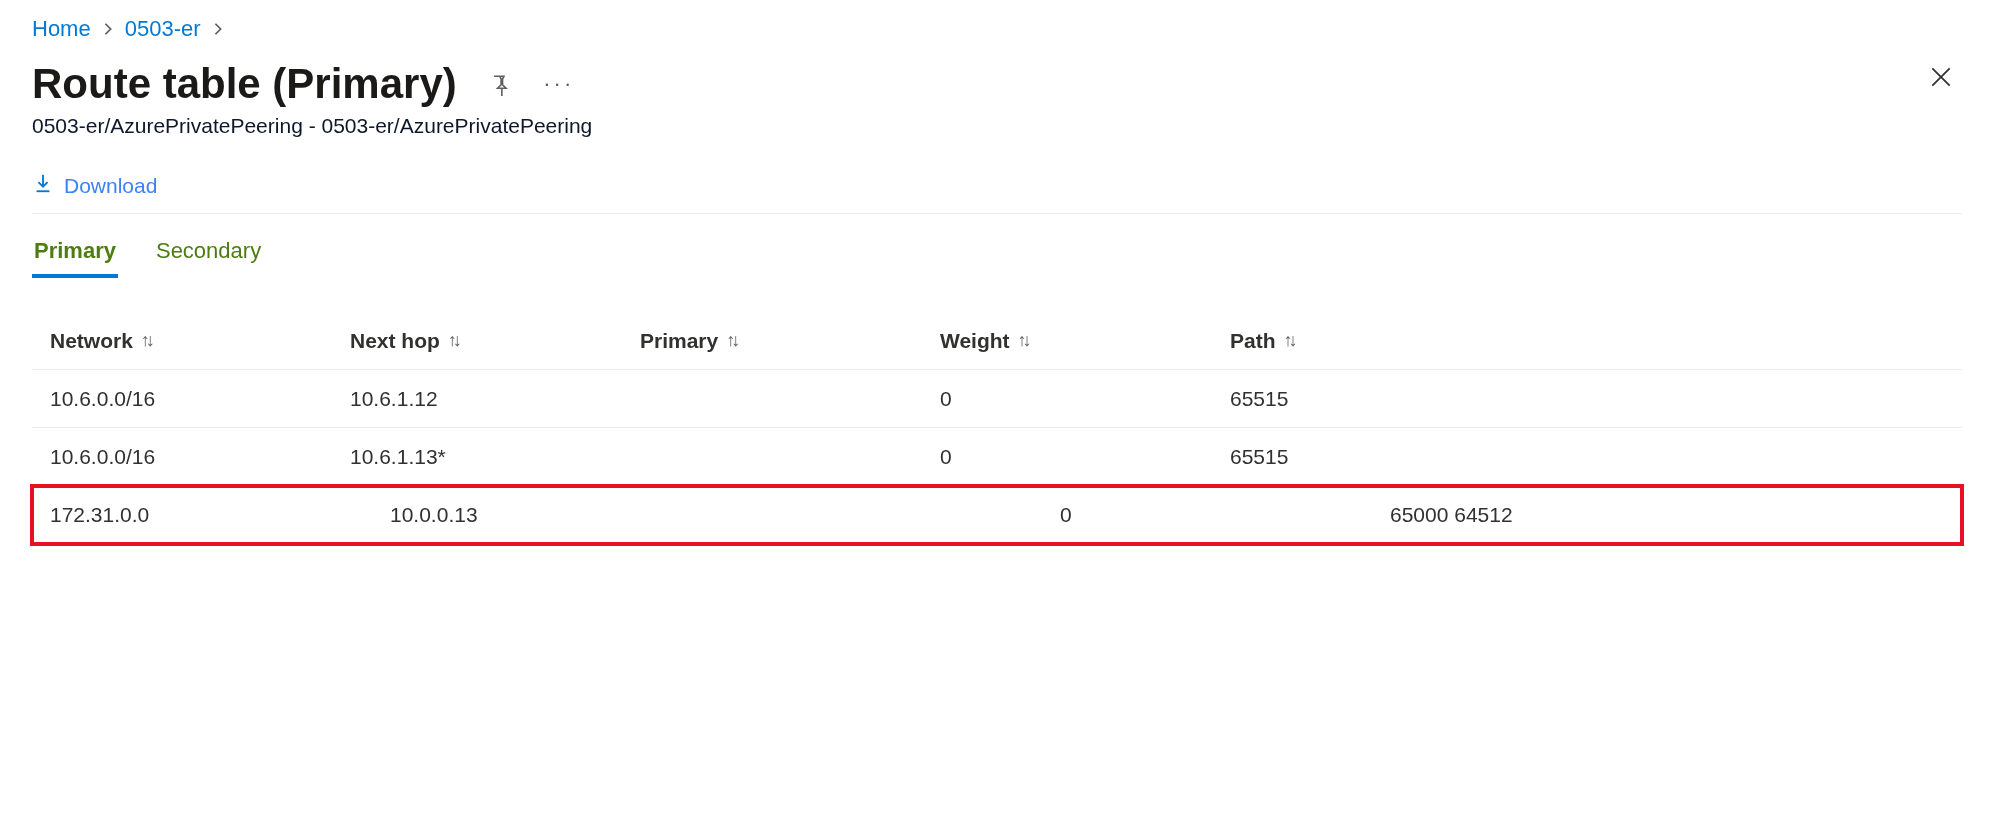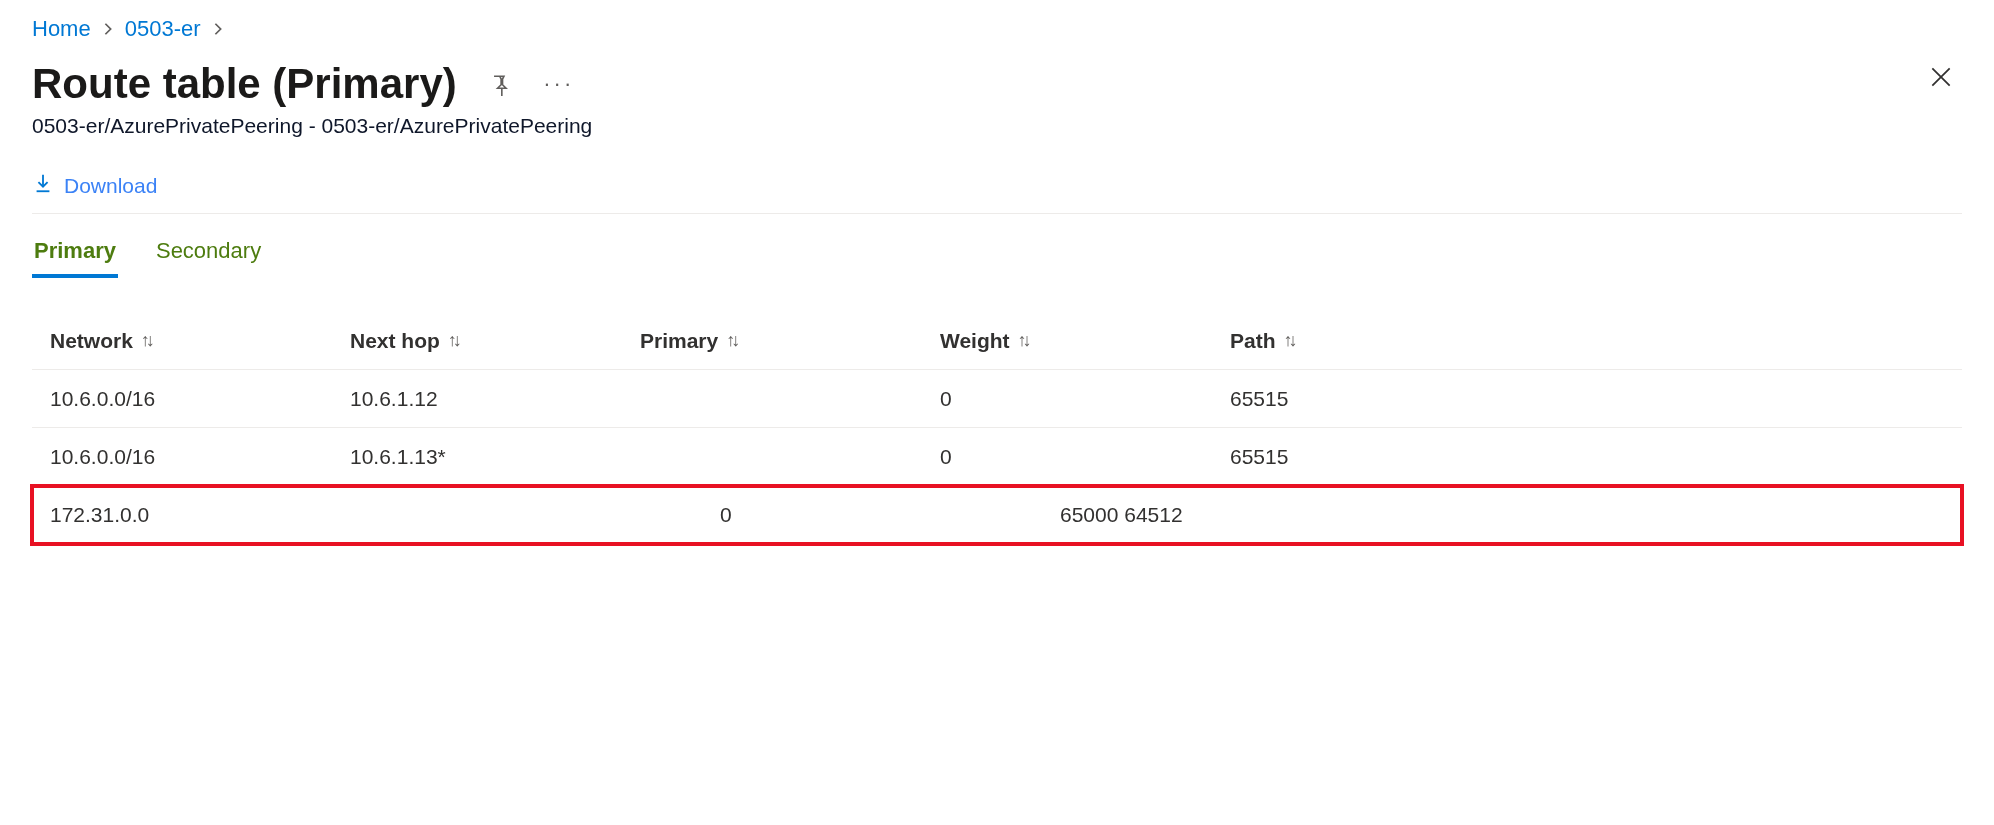--- a/index.html
+++ b/index.html
@@ -204,20 +204,21 @@
         </div>
         <div class="rt-row">
           <div>10.6.0.0/16</div>
           <div>10.6.1.13*</div>
           <div></div>
           <div>0</div>
           <div>65515</div>
         </div>
         <div class="rt-row highlight">
           <div>172.31.0.0</div>
+          <div>10.0.0.13</div>
           <div></div>
           <div>0</div>
           <div>65000 64512</div>
         </div>
       </div>
   </div>
 
 </div>
 
 </body></html>

